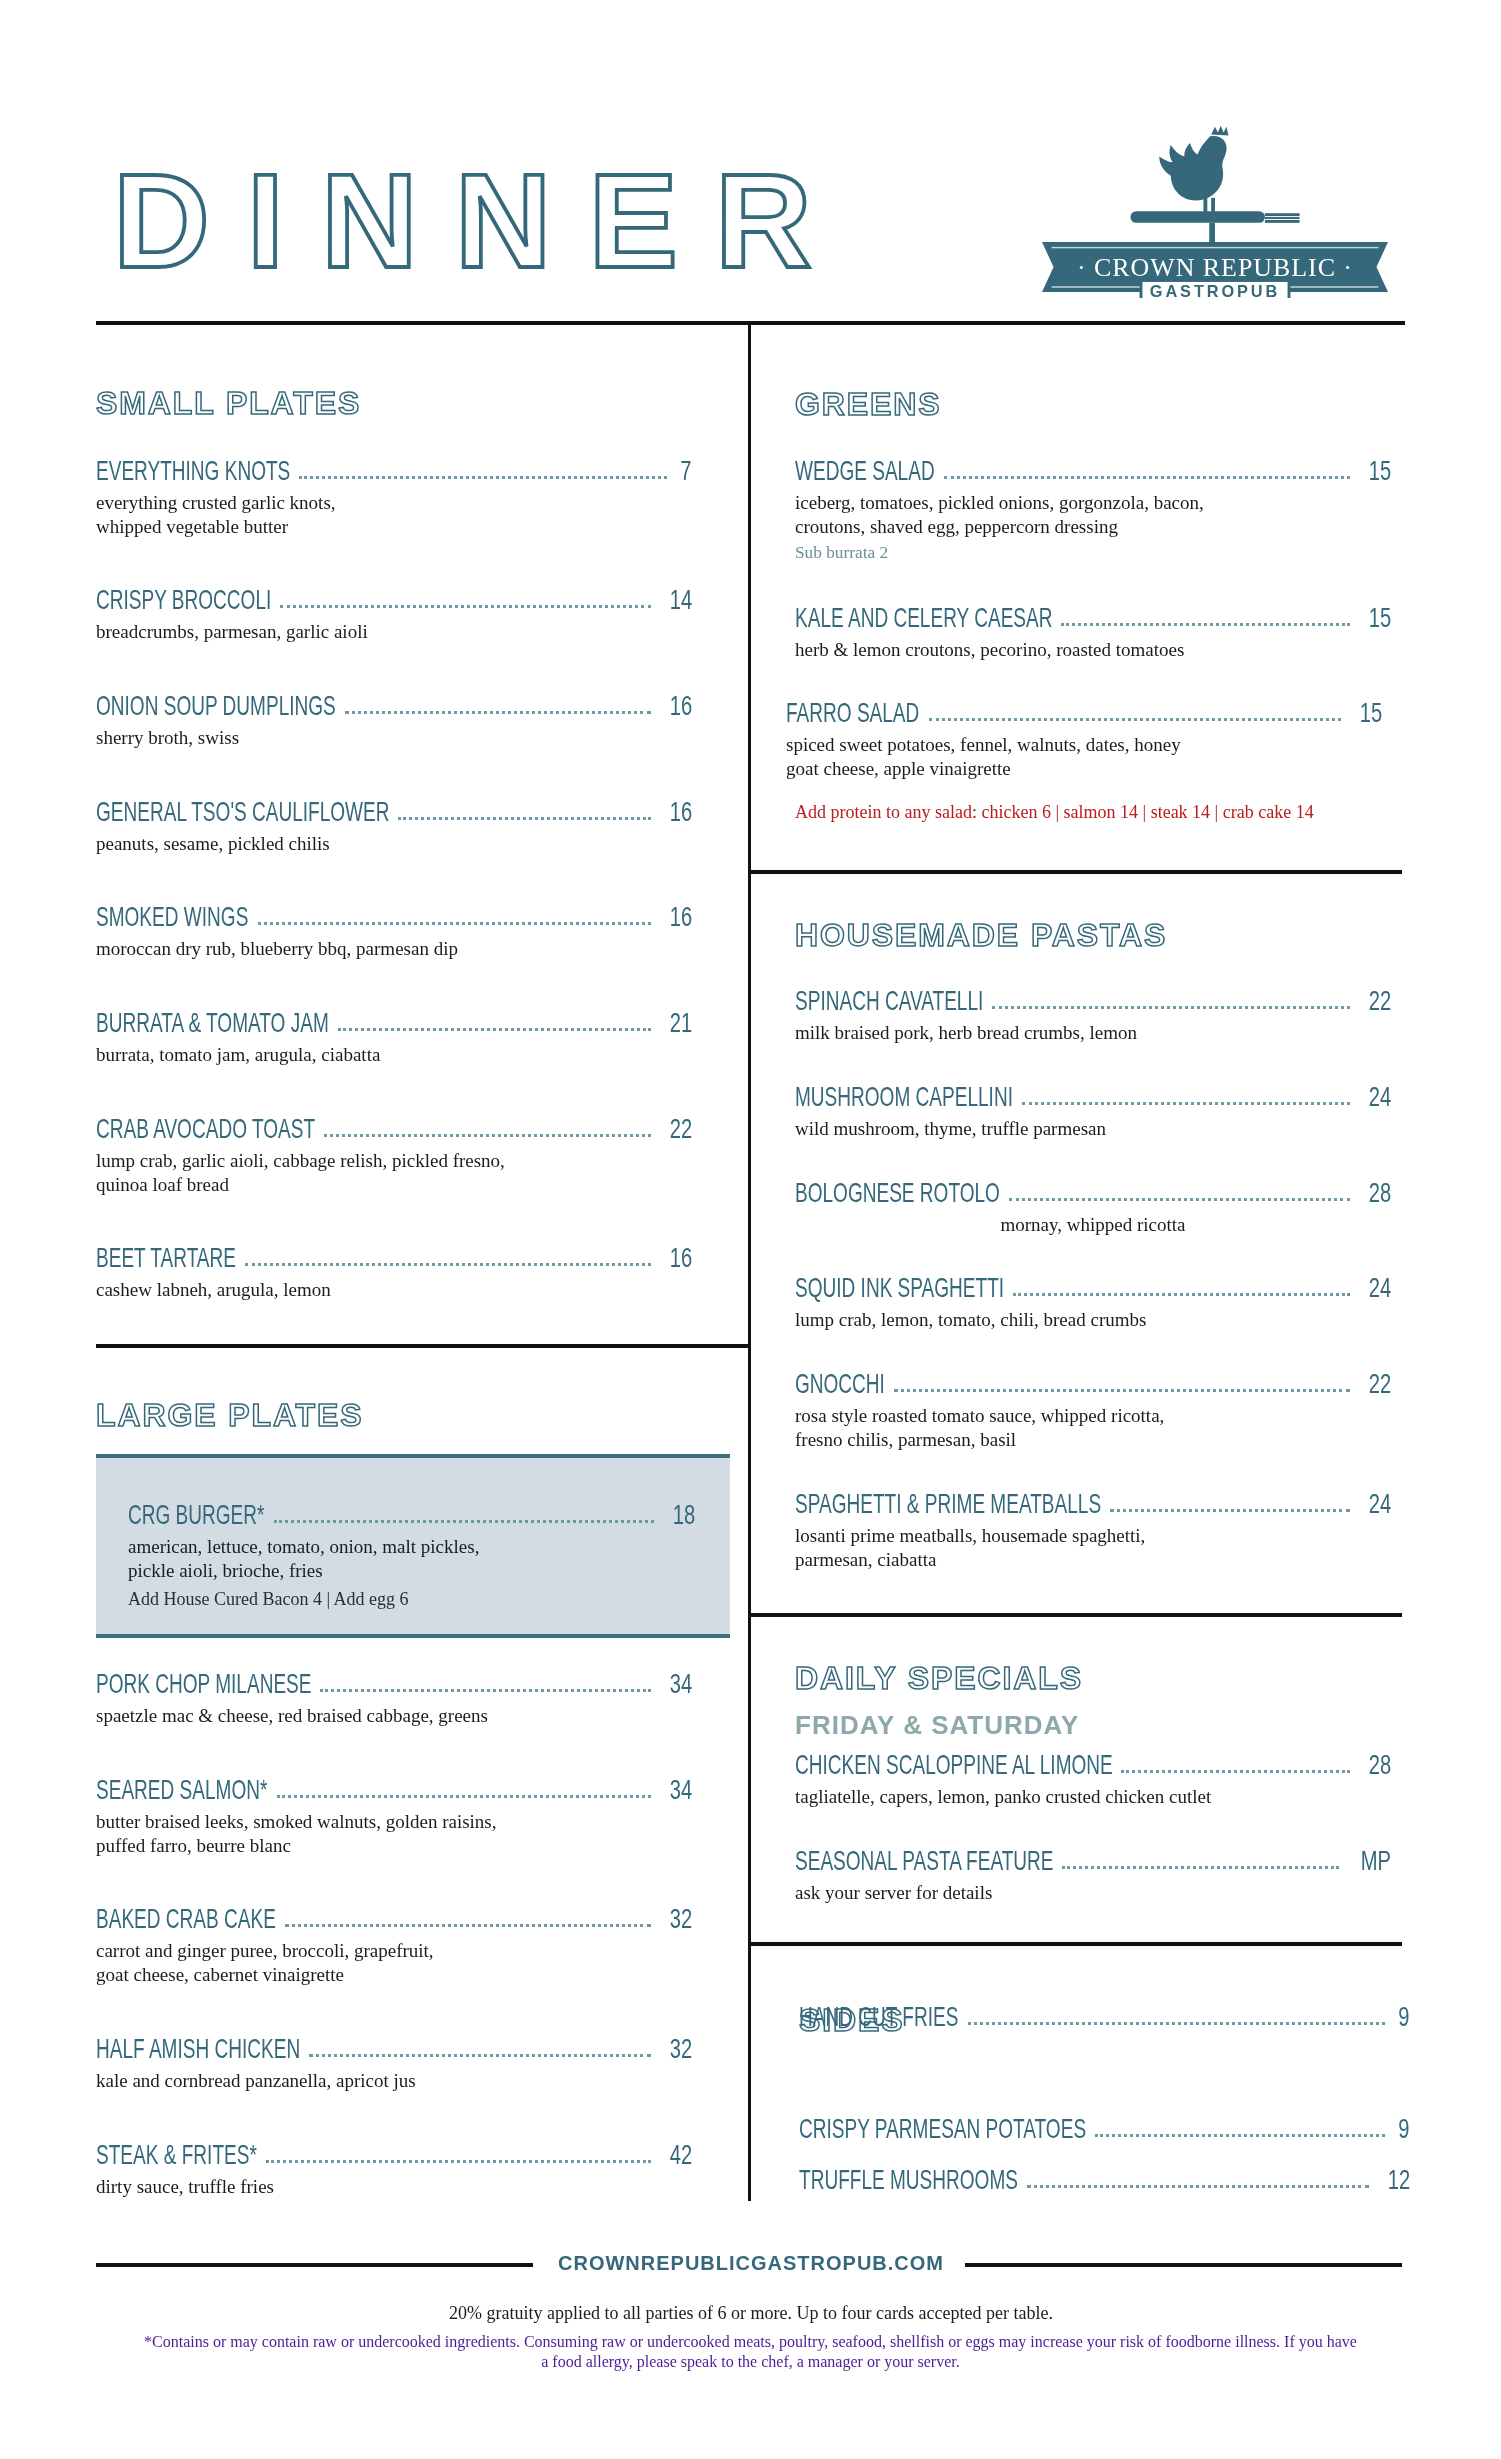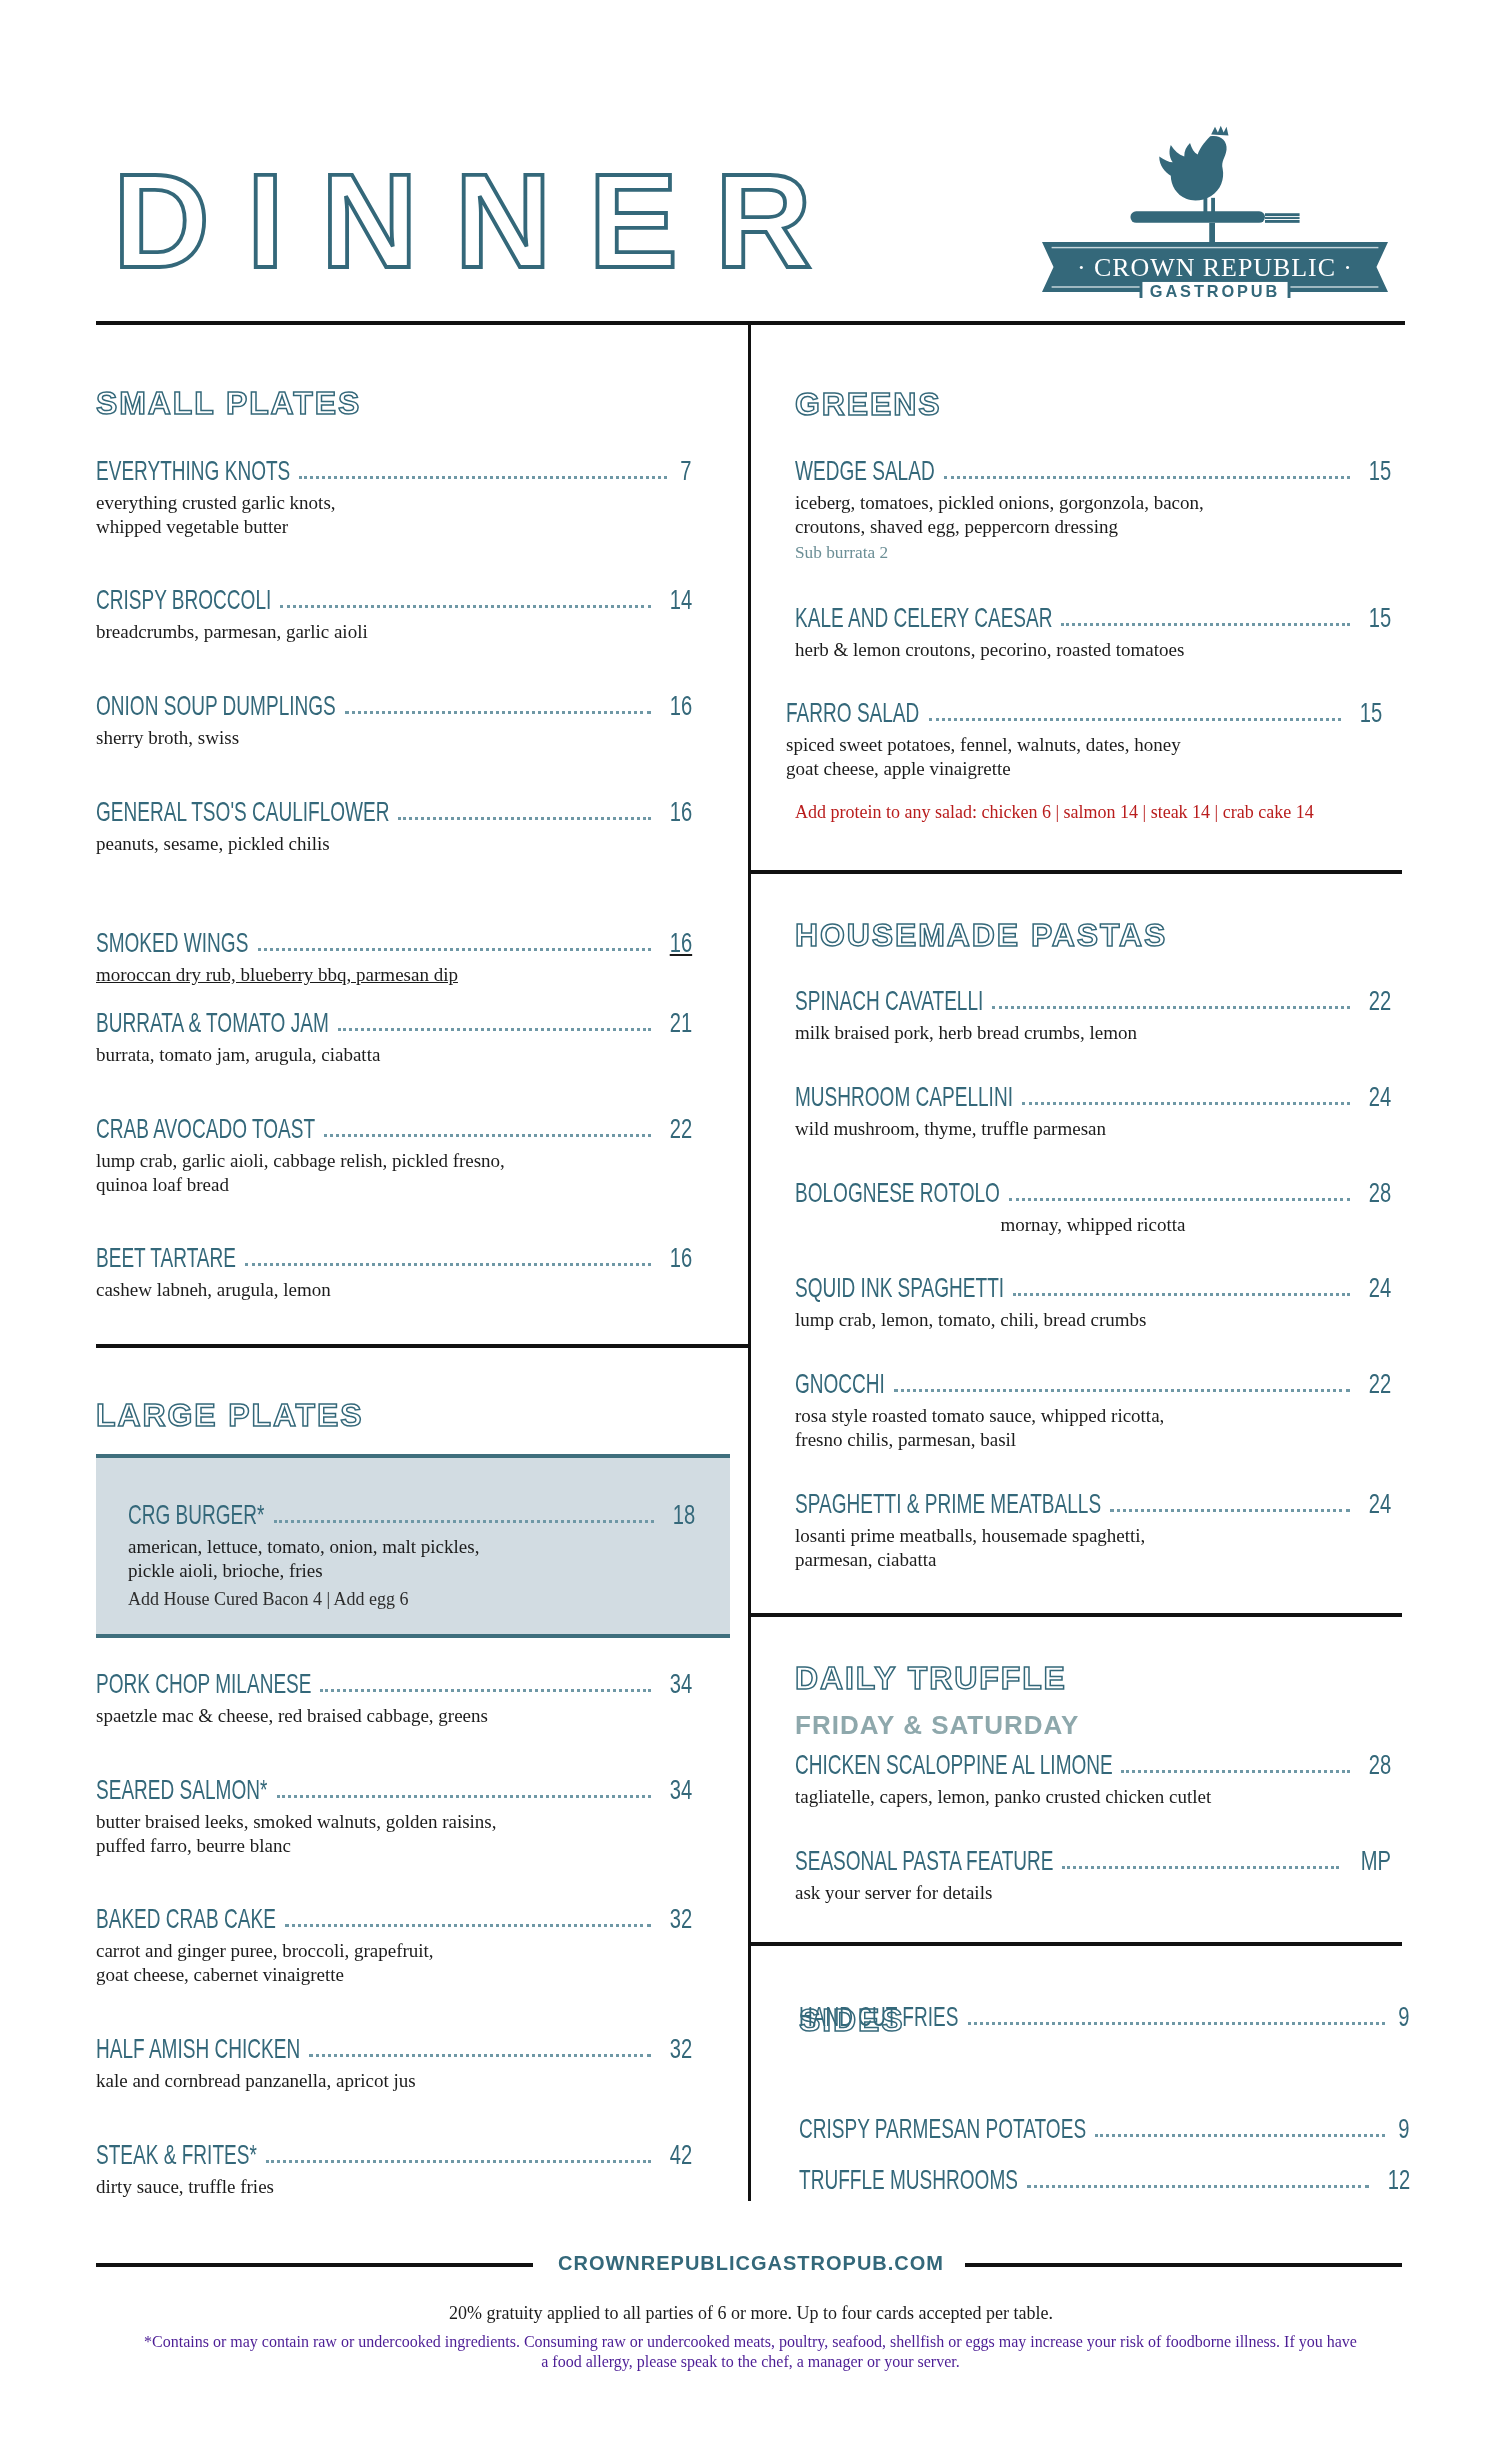--- a/index.html
+++ b/index.html
@@ -198,21 +198,21 @@
   <div class="desc">sherry broth, swiss</div>
 </div>
 <div class="item" style="left:96px; top:793px;">
   <div class="row">
       <span class="name-wrap" style="width: 292px;"><span class="name">GENERAL TSO'S CAULIFLOWER</span></span>
       <span class="dots"></span>
       <span class="price">16</span>
     </div>
   <div class="desc">peanuts, sesame, pickled chilis</div>
 </div>
-<div class="item" style="left:96px; top:924px;text-decoration:underline;">
+<div class="item" style="left:96px; top:898px;">
   <div class="row">
       <span class="name-wrap" style="width: 152px;"><span class="name">SMOKED WINGS</span></span>
       <span class="dots"></span>
       <span class="price">16</span>
     </div>
   <div class="desc">moroccan dry rub, blueberry bbq, parmesan dip</div>
 </div>
 <div class="item" style="left:96px; top:1004px;">
   <div class="row">
       <span class="name-wrap" style="width: 232px;"><span class="name">BURRATA &amp; TOMATO JAM</span></span>
@@ -374,21 +374,21 @@
 <div class="item" style="left:795px; top:1485px;">
   <div class="row">
       <span class="name-wrap" style="width: 305px;"><span class="name">SPAGHETTI &amp; PRIME MEATBALLS</span></span>
       <span class="dots"></span>
       <span class="price">24</span>
     </div>
   <div class="desc">losanti prime meatballs, housemade spaghetti,
 parmesan, ciabatta</div>
 </div>
 
-<div class="sec-title" style="left:795px; top:1662px;">DAILY TRUFFLE</div>
+<div class="sec-title" style="left:795px; top:1662px;">DAILY SPECIALS</div>
 <div class="subhead" style="left:795px; top:1710px;">FRIDAY &amp; SATURDAY</div>
 
 <div class="item" style="left:795px; top:1746px;">
   <div class="row">
       <span class="name-wrap" style="width: 316px;"><span class="name">CHICKEN SCALOPPINE AL LIMONE</span></span>
       <span class="dots"></span>
       <span class="price">28</span>
     </div>
   <div class="desc">tagliatelle, capers, lemon, panko crusted chicken cutlet</div>
 </div>

